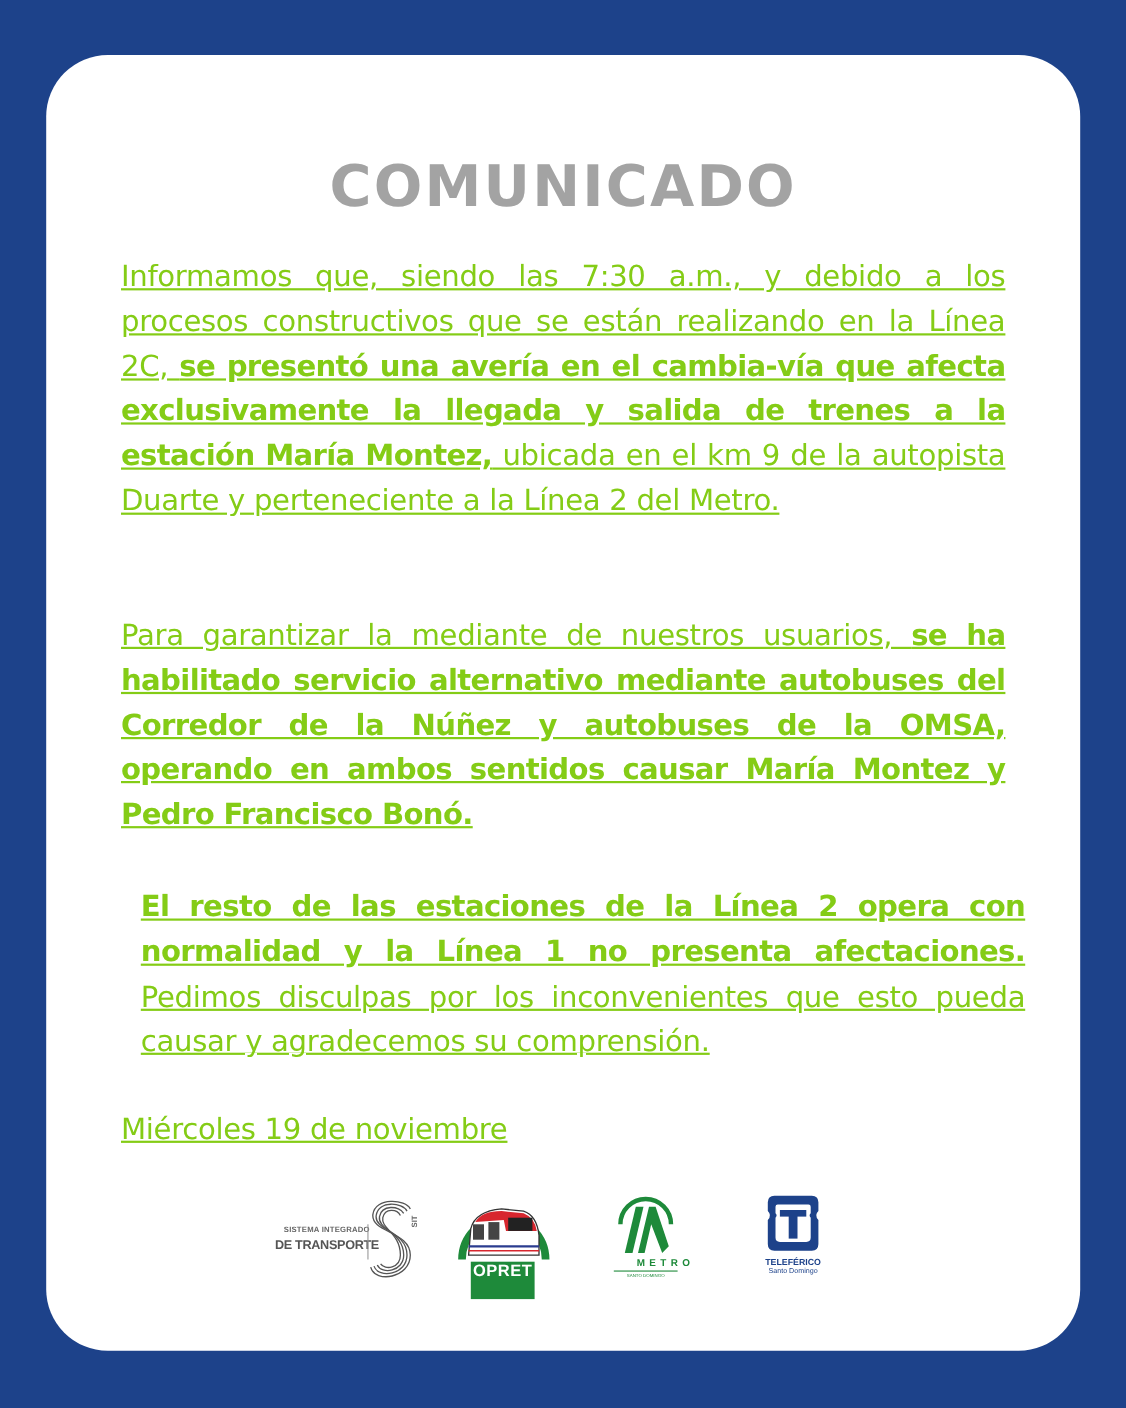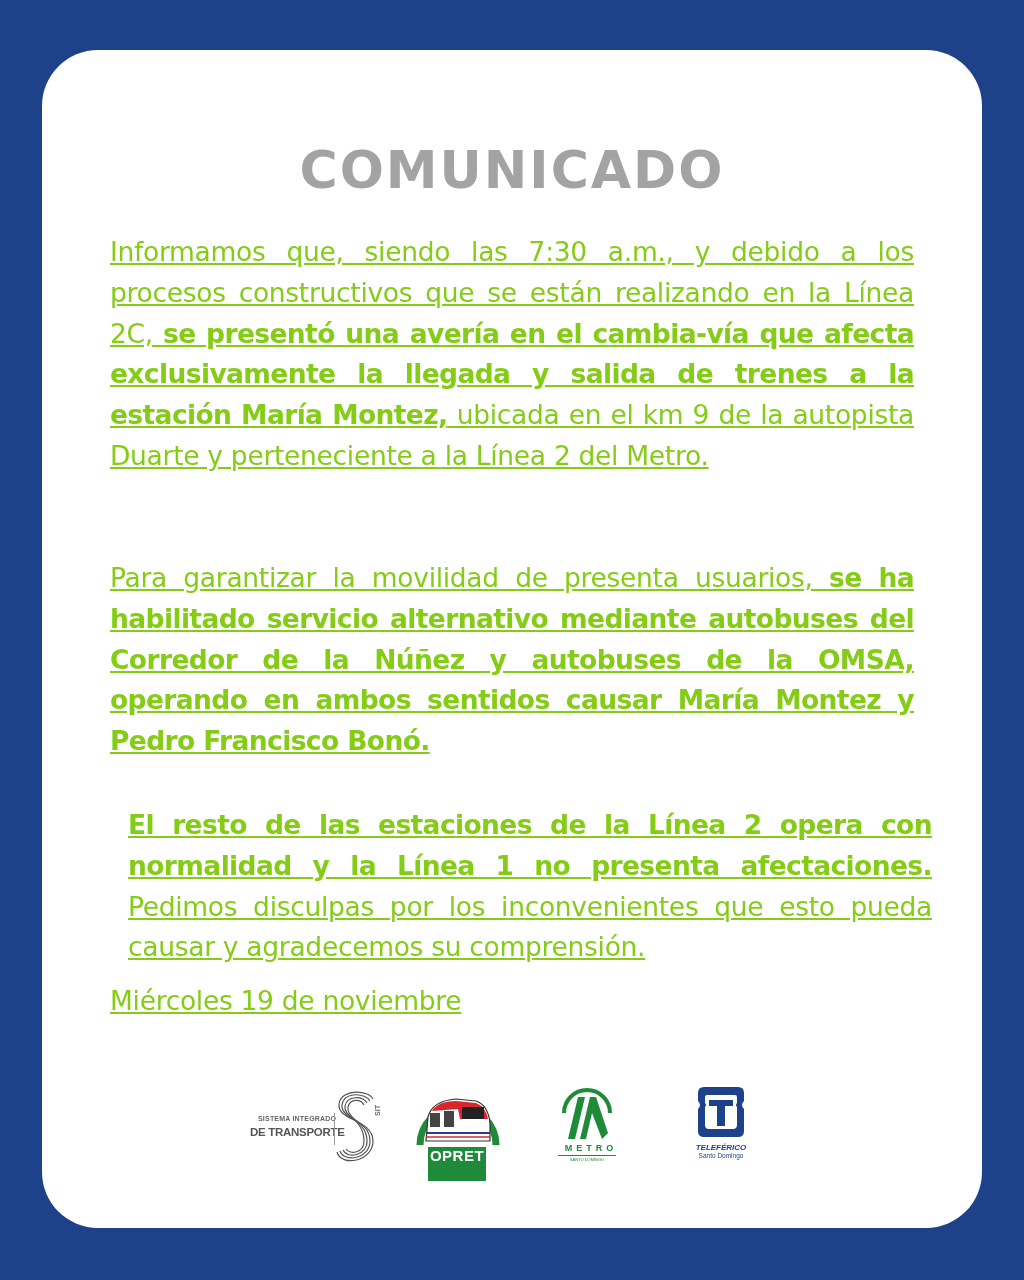--- a/index.html
+++ b/index.html
@@ -26,52 +26,52 @@
     color: #84cc16;
     font-family: "DejaVu Sans", sans-serif;
     font-size: 26.5px; line-height: 40.8px;
     text-align: justify; text-align-last: left;
     margin: 0; letter-spacing: -0.3px; text-decoration: underline;
   }
   .body-text b { font-weight: bold; letter-spacing: -0.6px; }
   #p1 { top: 232px; }
   #p2 { top: 558px; }
   #p3 { top: 805px; margin-left: 18px; }
-  #date { top: 981px; text-align: right; }
+  #date { top: 1007px; text-align: right; }
 
   .logos { position: absolute; left: 0; top: 1083px; width: 1024px; height: 90px; }
   .logo { position: absolute; top: 0; }
   
   .sit { left: 248px; width: 140px; height: 84px; }
   .sit-small { position: absolute; left: 10px; top: 32px; font-size: 7px; color: #666; font-weight: bold; letter-spacing: 0.2px; white-space: nowrap; }
   .sit-big { position: absolute; left: 2px; top: 43px; font-size: 11.5px; color: #555; font-weight: bold; letter-spacing: -0.3px; white-space: nowrap; font-family: "Liberation Sans Narrow", "Liberation Sans", sans-serif; }
   .sit-divider { position: absolute; left: 86px; top: 30px; width: 1px; height: 32px; background: #999; }
   .sit-s { position: absolute; left: 88px; top: 6px; }
   .sit-tag { position: absolute; left: 126px; top: 22px; font-size: 7px; color: #666; font-weight: bold; writing-mode: vertical-rl; transform: rotate(180deg); }
   
   .opret { left: 412px; width: 92px; height: 88px; }
   .opret-label { position: absolute; left: 16px; top: 64px; width: 58px; height: 34px; background: #1e8a3a; color: #fff; font-weight: bold; font-size: 15px; text-align: center; line-height: 18px; letter-spacing: 0.5px; }
   
   .metro { left: 552px; width: 70px; height: 88px; }
-  .metro-label { position: absolute; left: 10px; top: 60px; width: 58px; text-align: center; font-size: 9px; font-weight: bold; color: #1e8a3a; letter-spacing: 4px; }
+  .metro-label { position: absolute; left: 24px; top: 60px; width: 58px; text-align: center; font-size: 9px; font-weight: bold; color: #1e8a3a; letter-spacing: 4px; }
   .metro-sub { position: absolute; left: 6px; top: 72px; width: 58px; text-align: center; font-size: 4px; color: #1e8a3a; border-top: 1px solid #1e8a3a; padding-top: 1px; }
   
   .tele { left: 686px; width: 70px; height: 88px; }
-  .tele-label { position: absolute; left: 0; top: 60px; width: 70px; text-align: center; font-size: 8px; font-weight: bold; color: #1d428a; font-style: italic; }
+  .tele-label { position: absolute; left: 0; top: 60px; width: 70px; text-align: center; font-size: 8px; font-weight: bold; color: #1d428a; }
   .tele-sub { position: absolute; left: 0; top: 69px; width: 70px; text-align: center; font-size: 6.5px; color: #1d428a; }
 </style>
 </head>
 <body>
 
 <div class="card"></div>
 
 <h1 class="title">COMUNICADO</h1>
 
 <p class="body-text" id="p1"><span>Informamos que, siendo las 7:30 a.m., y debido a los procesos constructivos que se están realizando en la Línea 2C, </span><b>se presentó una avería en el cambia-vía que afecta exclusivamente la llegada y salida de trenes a la estación María Montez,</b><span> ubicada en el km 9 de la autopista Duarte y perteneciente a la Línea 2 del Metro.</span></p>
-<p class="body-text" id="p2"><span>Para garantizar la movilidad de presenta usuarios, </span><b>se ha habilitado servicio alternativo mediante autobuses del Corredor de la Núñez y autobuses de la OMSA, operando en ambos sentidos causar María Montez y Pedro Francisco Bonó.</b></p>
+<p class="body-text" id="p2"><span>Para garantizar la mediante de nuestros usuarios, </span><b>se ha habilitado servicio alternativo mediante autobuses del Corredor de la Núñez y autobuses de la OMSA, operando en ambos sentidos causar María Montez y Pedro Francisco Bonó.</b></p>
 <p class="body-text" id="p3"><b>El resto de las estaciones de la Línea 2 opera con normalidad y la Línea 1 no presenta afectaciones.</b><span> Pedimos disculpas por los inconvenientes que esto pueda causar y agradecemos su comprensión.</span></p>
 
 <p class="body-text" id="date">Miércoles 19 de noviembre</p>
 
 <div class="logos">
 
   <div class="logo sit">
     <span class="sit-small">SISTEMA INTEGRADO</span>
     <span class="sit-big">DE TRANSPORTE</span>
     <span class="sit-divider"></span>

